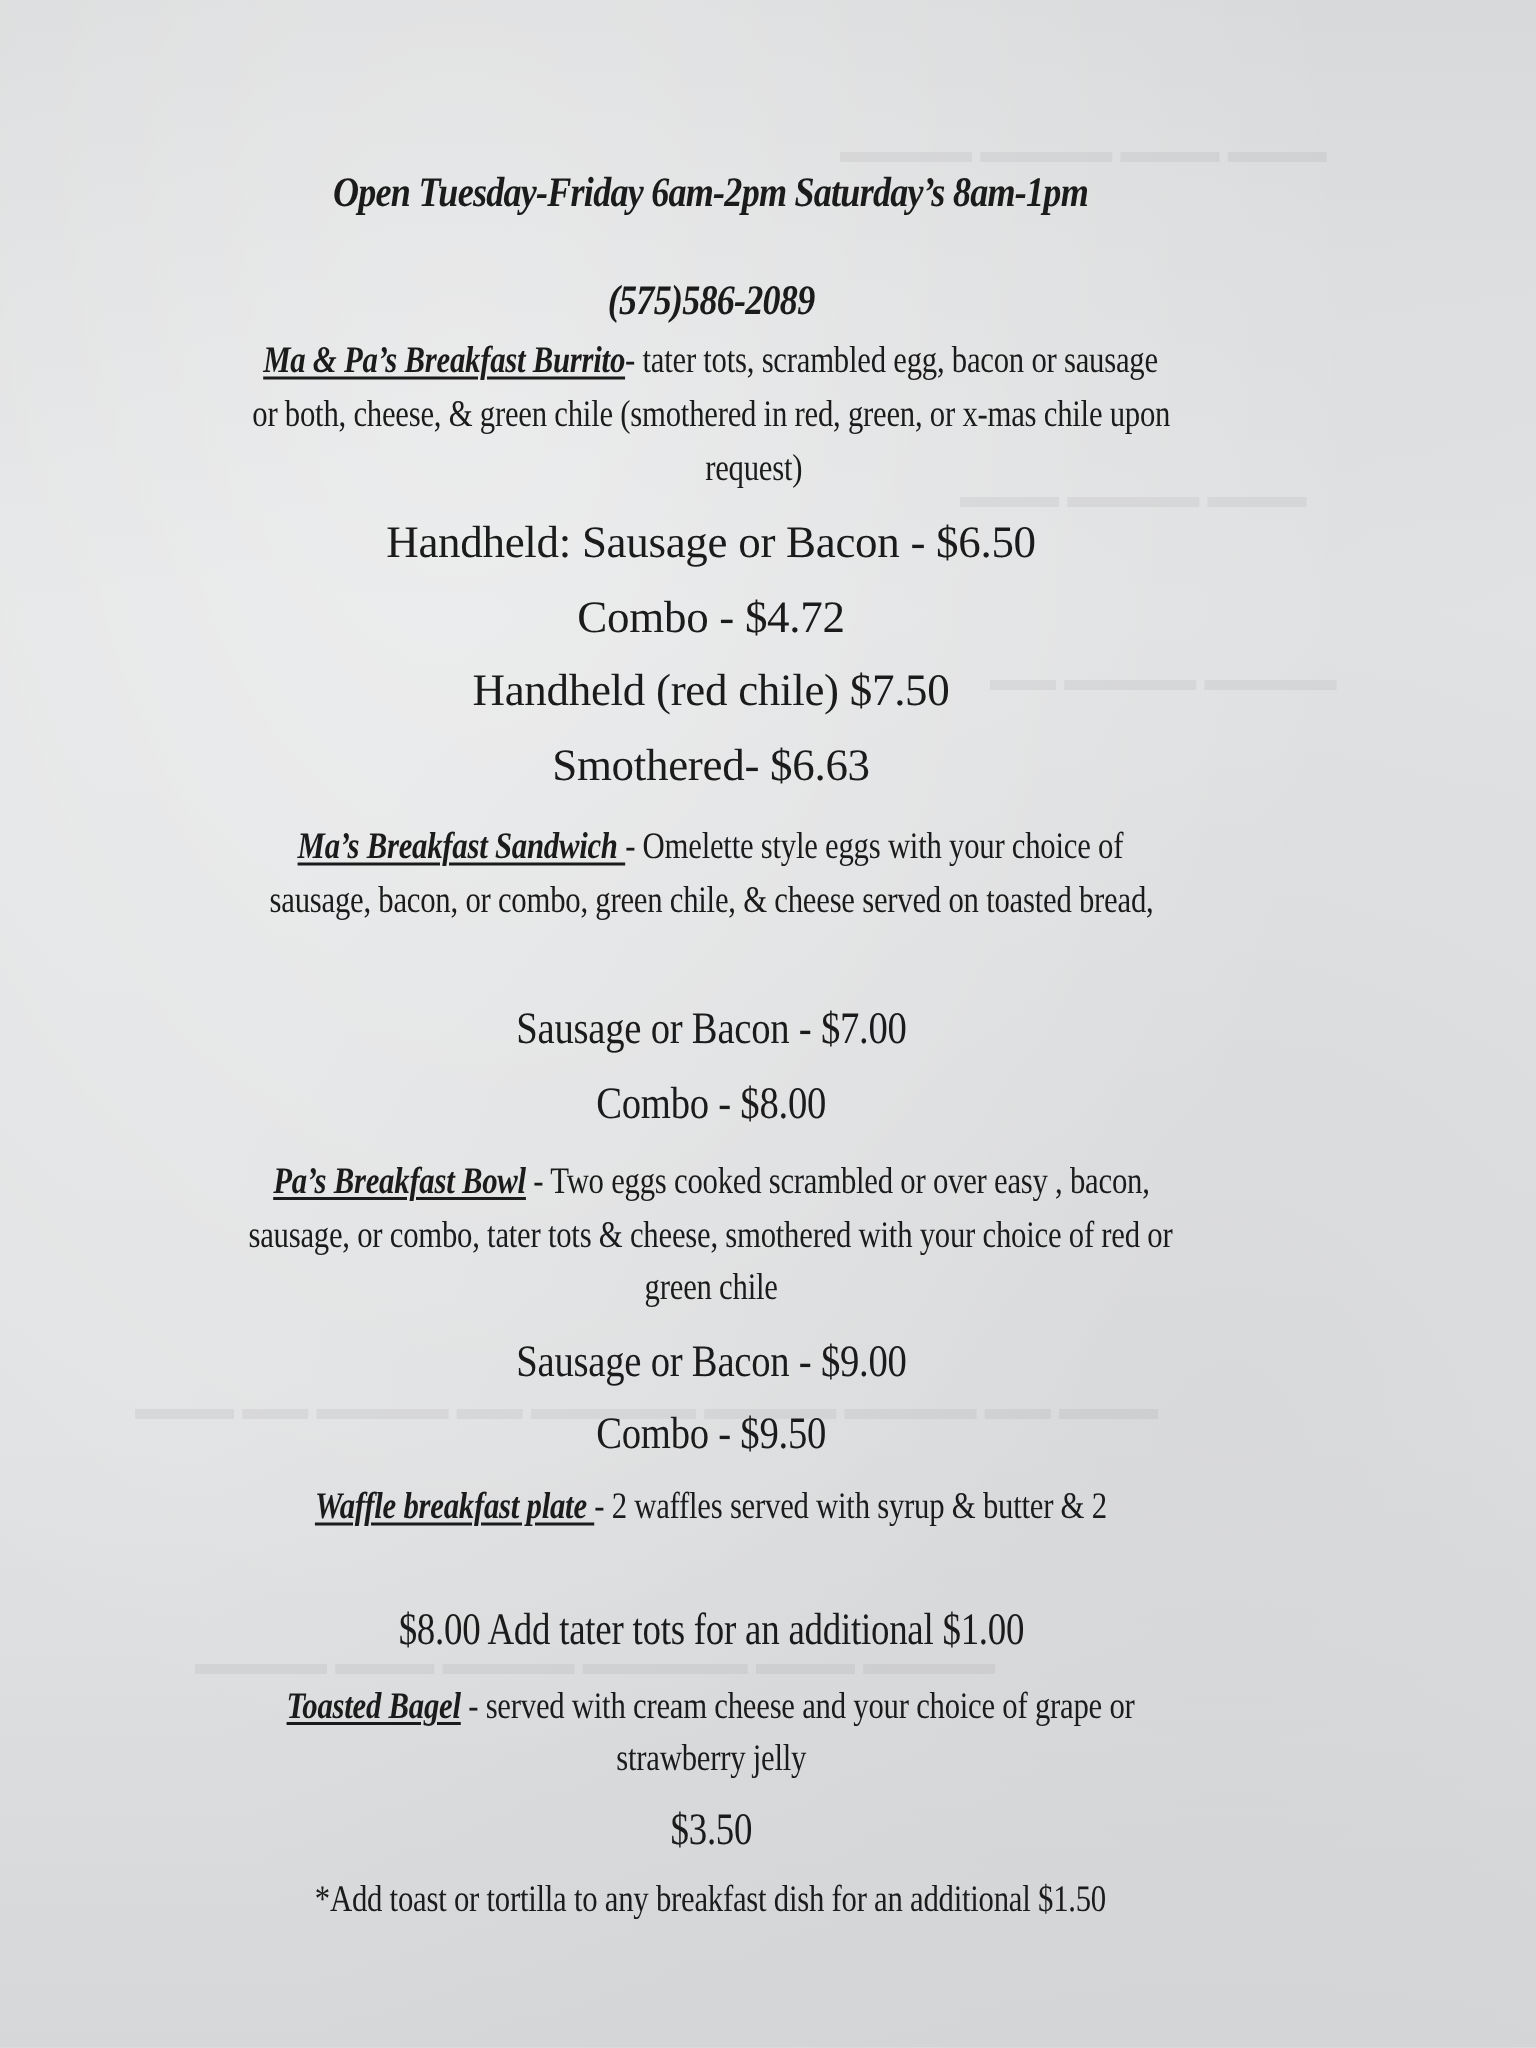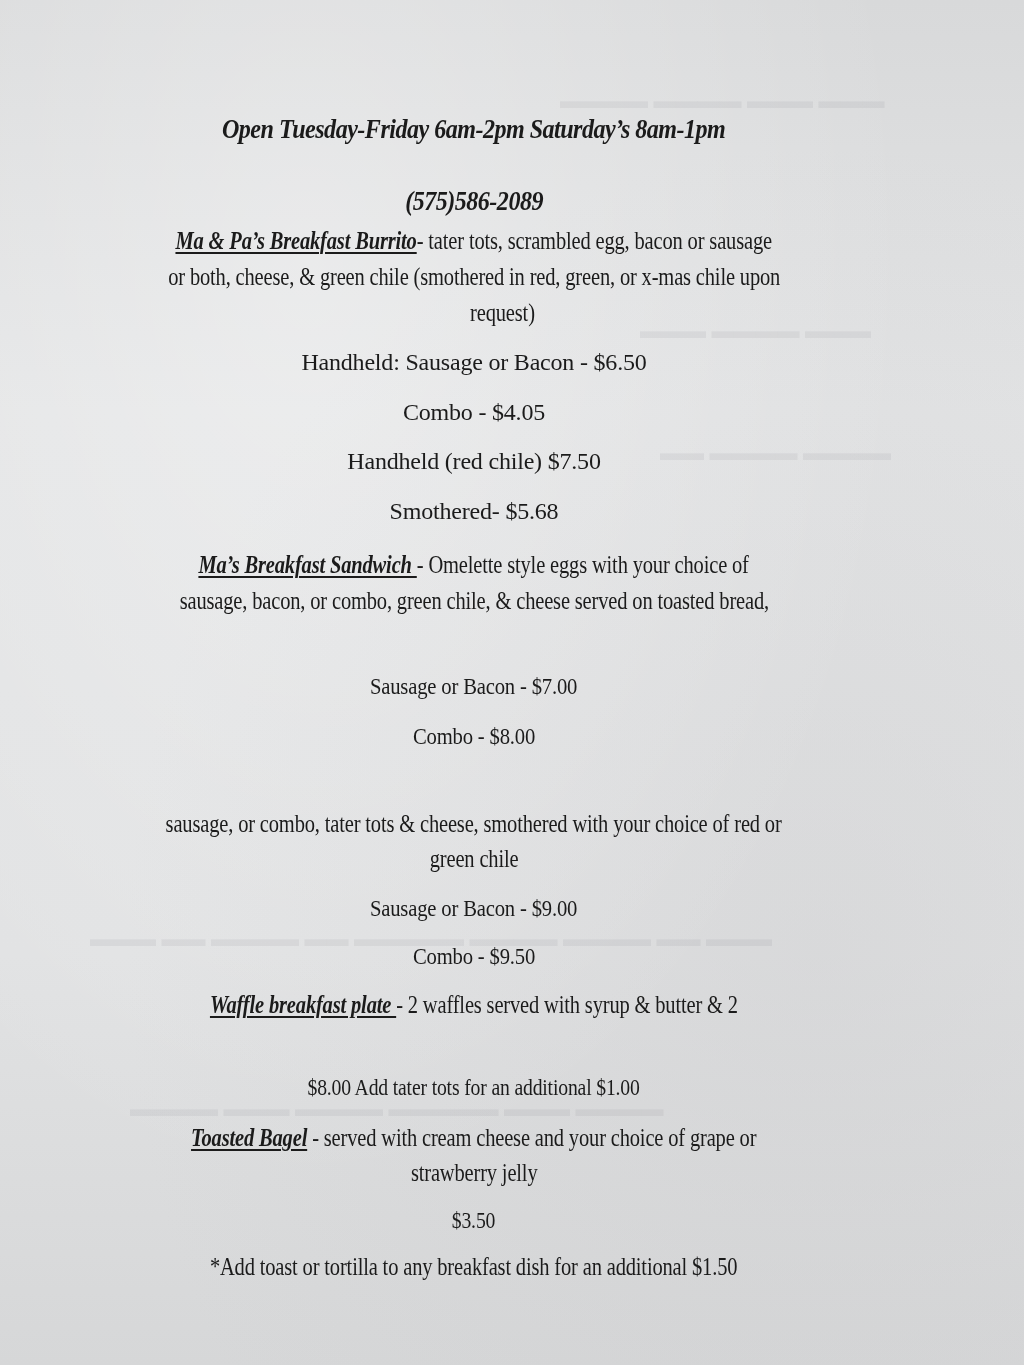--- a/index.html
+++ b/index.html
@@ -46,21 +46,21 @@
       letter-spacing: -0.6px;
     }
     .item-title {
       font-style: italic;
       font-weight: bold;
       text-decoration: underline;
       text-underline-offset: 3px;
       text-decoration-thickness: 2px;
     }
     .price-line {
-      font-size: 24px;
+      font-size: 30px;
       font-family: Liberation Serif, serif;
     }
     .condensed {
       display: inline-block;
       transform: scaleX(0.86);
       transform-origin: center;
     }
     .condensed-more {
       display: inline-block;
       transform: scaleX(0.82);
@@ -102,44 +102,49 @@
   <div class="line" style="top:262px;">
     <span class="condensed-more">or both, cheese, &amp; green chile (smothered in red, green, or x-mas chile upon</span>
   </div>
   <div class="line" style="top:298px;padding-left:28px;">
     <span class="condensed-more">request)</span>
   </div>
   <div class="line price-line" style="top:347px;">
     <span>Handheld: Sausage or Bacon - $6.50</span>
   </div>
   <div class="line price-line" style="top:397px;">
-    <span>Combo - $4.05</span>
+    <span>Combo - $4.72</span>
   </div>
   <div class="line price-line" style="top:446px;">
     <span>Handheld (red chile) $7.50</span>
   </div>
   <div class="line price-line" style="top:496px;">
-    <span>Smothered- $5.68</span>
+    <span>Smothered- $6.63</span>
   </div>
 
   <div class="line" style="top:550px;">
     <span class="condensed-more">
       <span class="item-title">Ma’s Breakfast Sandwich </span><span>- Omelette style eggs with your choice of</span>
     </span>
   </div>
   <div class="line" style="top:586px;">
     <span class="condensed-more">sausage, bacon, or combo, green chile, &amp; cheese served on toasted bread,</span>
   </div>
   <div class="line price-line" style="top:671px;">
     <span class="condensed">Sausage or Bacon - $7.00</span>
   </div>
   <div class="line price-line" style="top:721px;">
     <span class="condensed">Combo - $8.00</span>
   </div>
 
+  <div class="line" style="top:773px;">
+    <span class="condensed-more">
+      <span class="item-title">Pa’s Breakfast Bowl</span><span> - Two eggs cooked scrambled or over easy , bacon,</span>
+    </span>
+  </div>
   <div class="line" style="top:809px;">
     <span class="condensed-more">sausage, or combo, tater tots &amp; cheese, smothered with your choice of red or</span>
   </div>
   <div class="line" style="top:844px;">
     <span class="condensed-more">green chile</span>
   </div>
   <div class="line price-line" style="top:893px;">
     <span class="condensed">Sausage or Bacon - $9.00</span>
   </div>
   <div class="line price-line" style="top:941px;">

